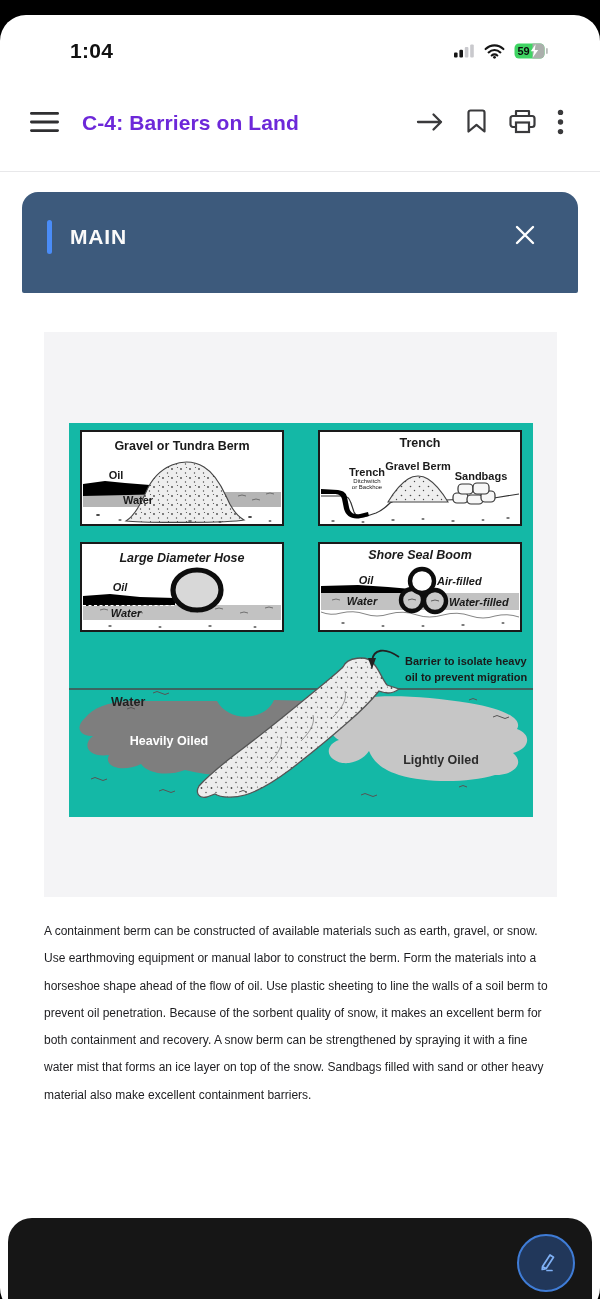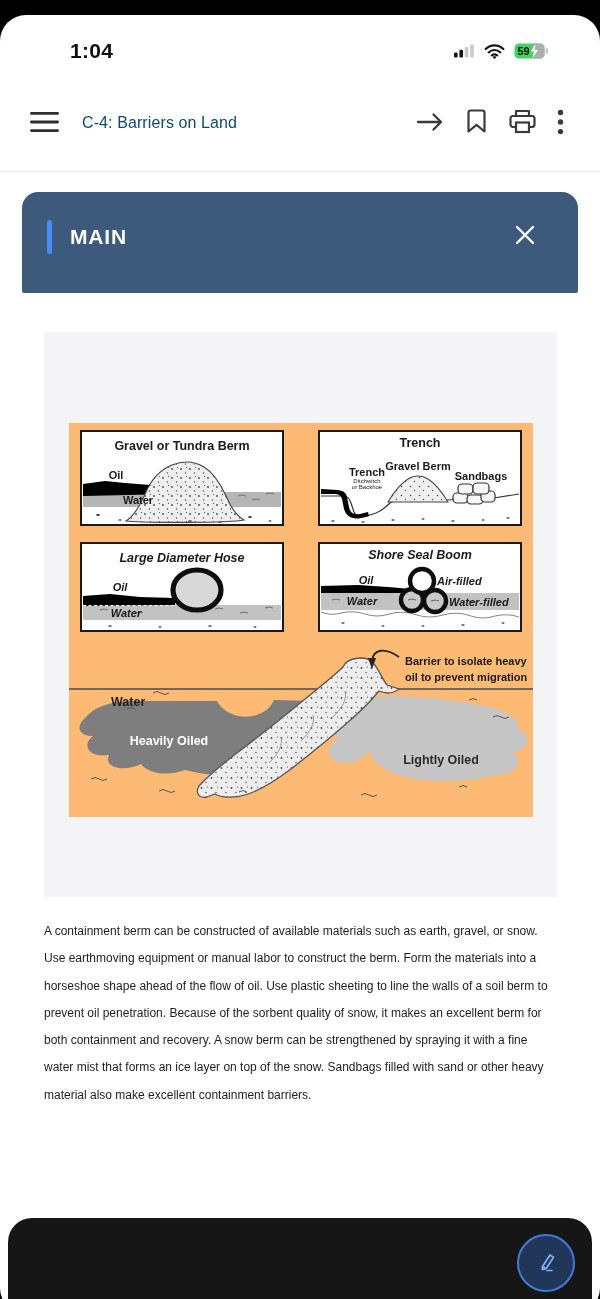--- a/index.html
+++ b/index.html
@@ -7,32 +7,32 @@
   .screen{
     position:relative; width:600px; height:1299px; margin:15px auto;
     background:#fff; border-radius:26px; overflow:hidden;
   }
   
   .status-bar{ position:relative; height:60px; }
   .time{ position:absolute; left:70px; top:24px; font-size:21px; font-weight:700; color:#111; letter-spacing:.3px;}
   .status-icons{ position:absolute; right:52px; top:28px; display:flex; align-items:center; gap:9px; }
   
   .navbar{ height:97px; display:flex; align-items:center; padding:0 36px 0 30px; border-bottom:1px solid #e8e8ea; background:#fff;}
-  .nav-title{ margin-left:23px; font-size:16px; font-weight:400; color:#0c4a6e; flex:1; letter-spacing:.1px;}
+  .nav-title{ margin-left:23px; font-size:21px; font-weight:700; color:#6d28d9; flex:1; letter-spacing:.1px;}
   .nav-actions{ display:flex; align-items:center; gap:21px; }
   .icon-btn{ display:flex; align-items:center; justify-content:center; background:none; border:none; cursor:pointer; padding:0;}
   
   .main-panel{ margin:20px 22px 0; height:101px; background:#3d5a7c; border-radius:16px 16px 2px 2px;
     display:flex; align-items:center; padding:0 40px 12px 25px; }
   .accent-bar{ width:5px; height:34px; border-radius:3px; background:#4a8cf7; }
   .main-title{ margin-left:18px; color:#fafafa; font-size:21px; font-weight:700; letter-spacing:.8px; flex:1;}
   
   .figure-wrap{ margin:39px 43px 0 44px; height:565px; background:#f4f4f6; }
   .fig-image{ width:464px; margin:0 auto; padding-top:91px; background:transparent; }
-  .fig-white{ background:#fdba74; padding:7px 0 8px; }
+  .fig-white{ background:#14b8a6; padding:7px 0 8px; }
   .fig-row{ display:flex; justify-content:space-between; padding:0 11px; }
   .fig-row + .fig-row{ margin-top:16px;font-style:italic; }
   .fig-bottom{ margin-top:13px; }
   svg text{ font-family:"Liberation Sans", sans-serif; }
   
   .body-text{ margin:21px 44px 0 44px; width:512px; font-size:12px; line-height:27.3px; color:#1d1d20; }
   
   .bottom-bar{ position:absolute; left:8px; right:8px; top:1203px; bottom:-24px; background:#161616; border-radius:24px; }
   .bb-center{ position:absolute; left:0; right:40px; top:0; display:flex; flex-direction:column; align-items:center; }
   .drag-handle{ margin-top:20px; width:66px; height:7px; border-radius:4px; background:#3b7df0; }

